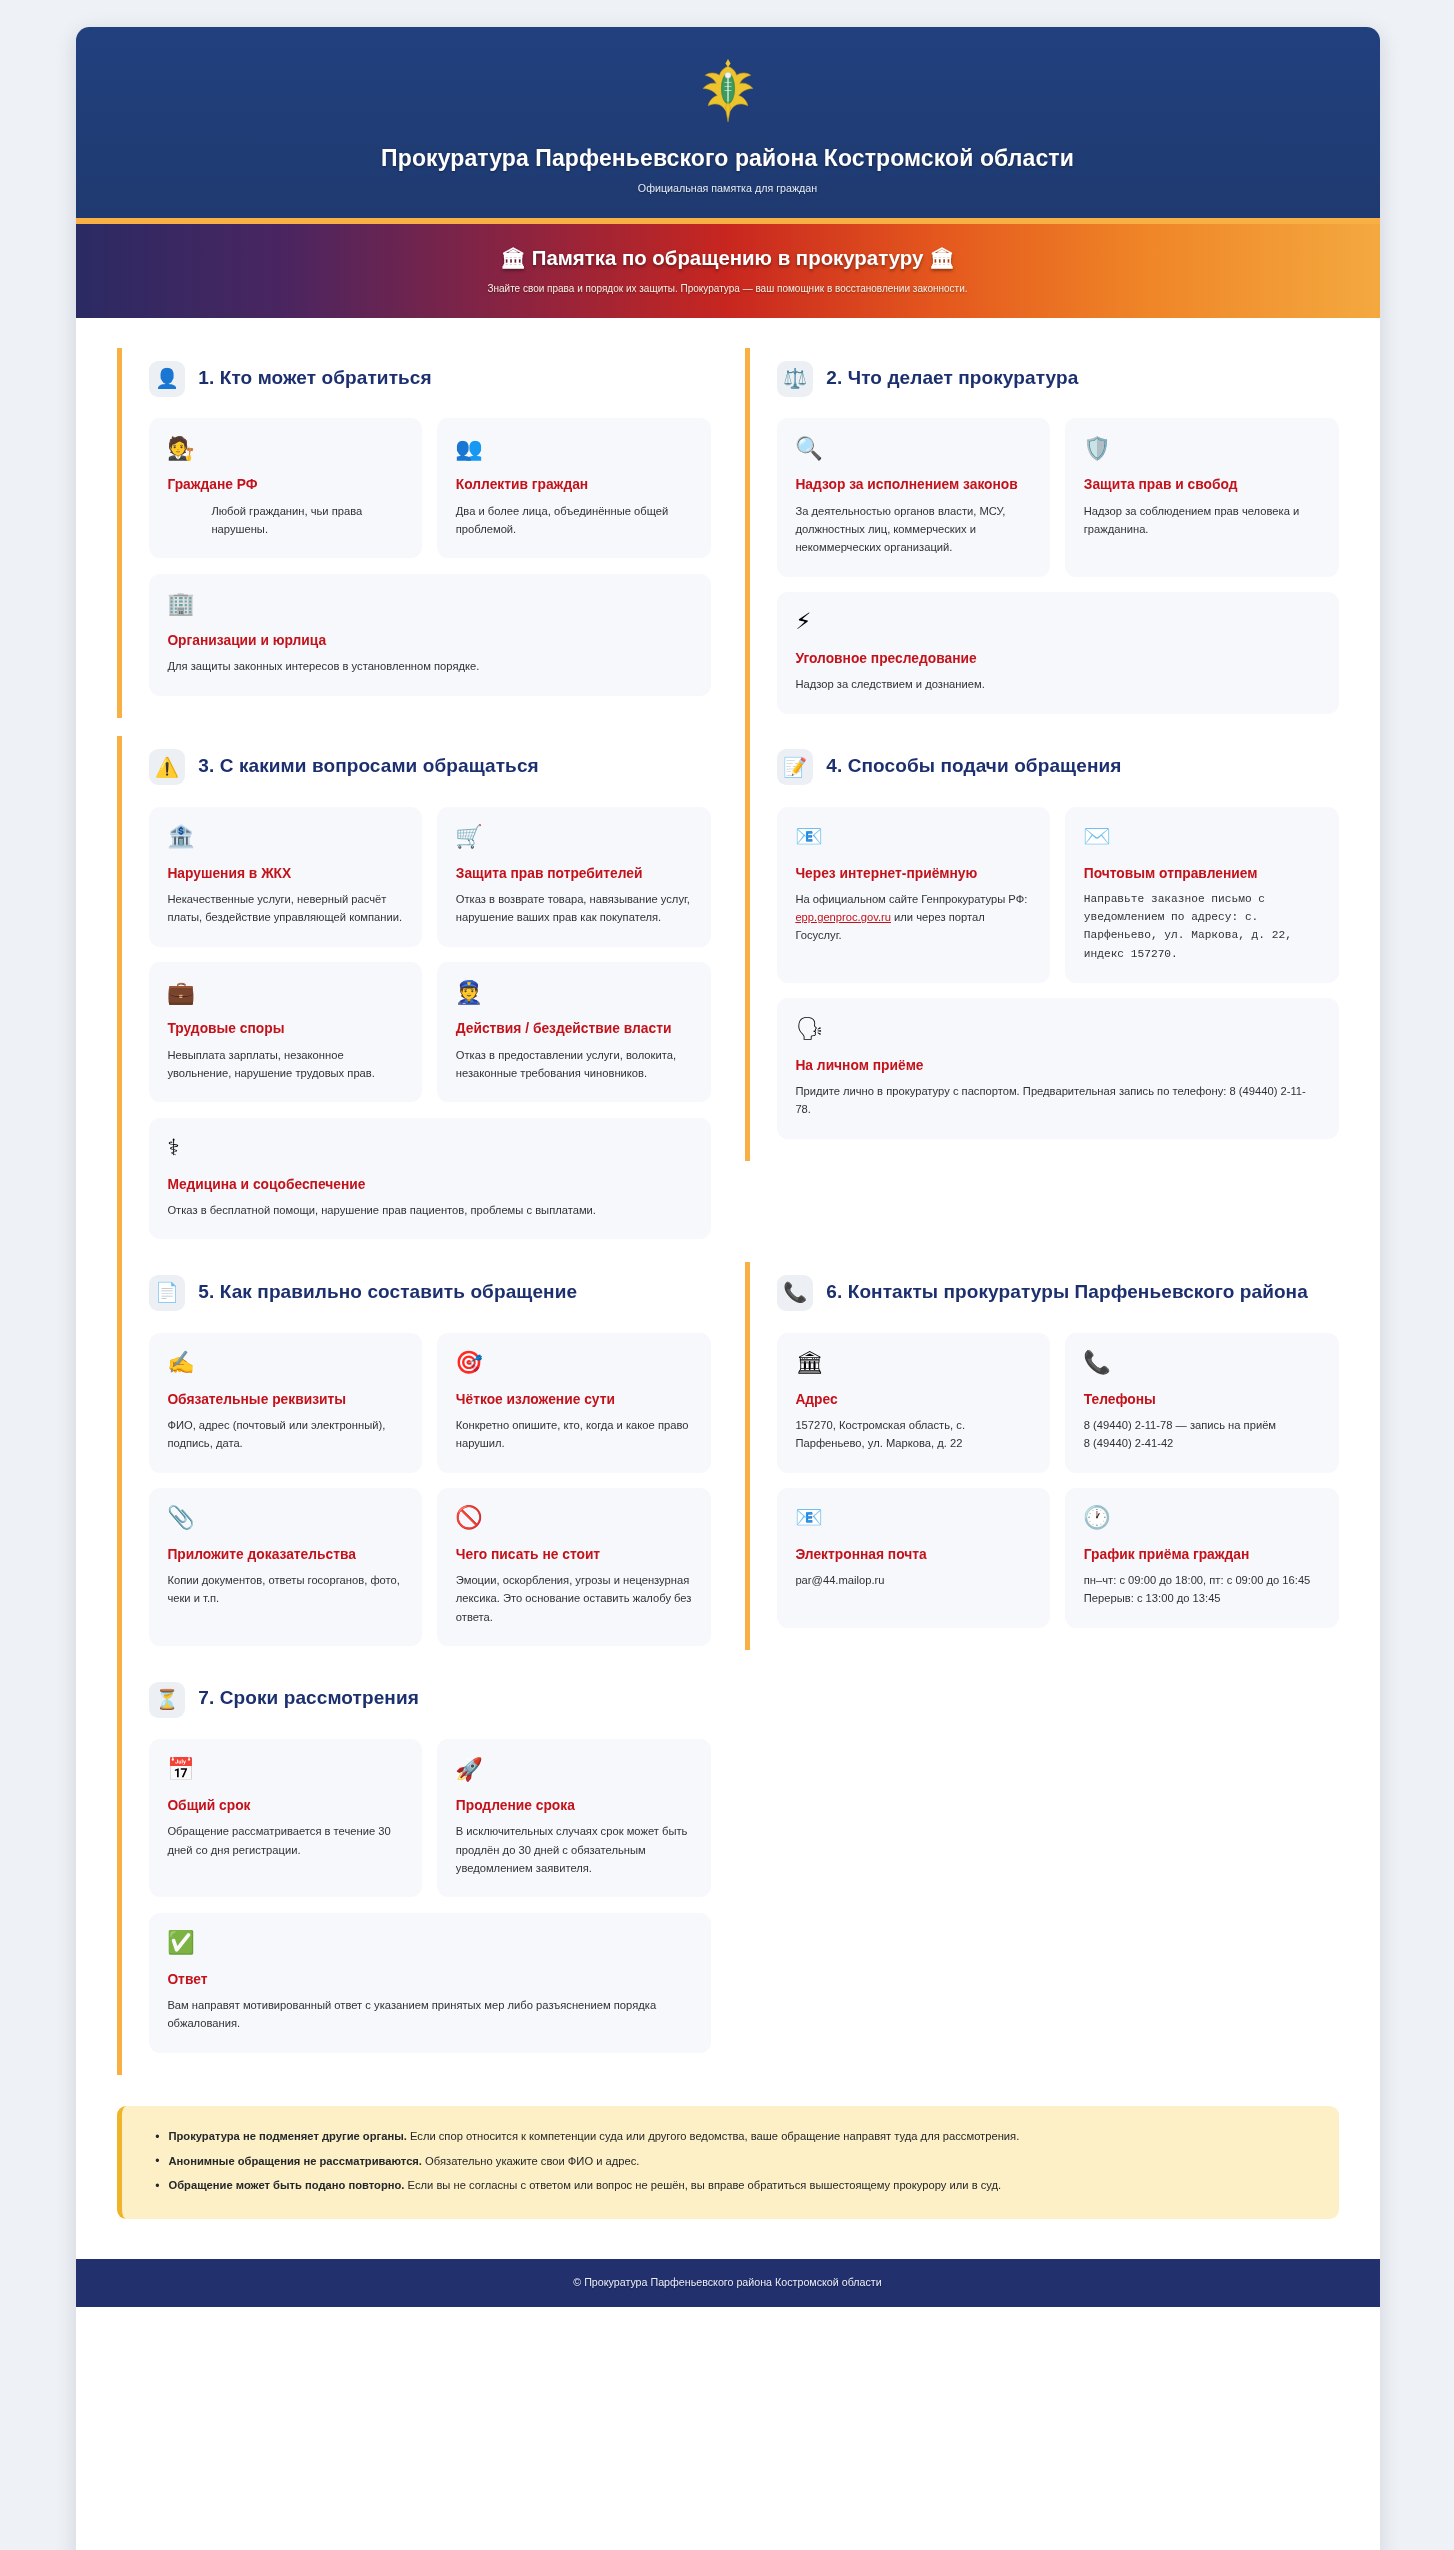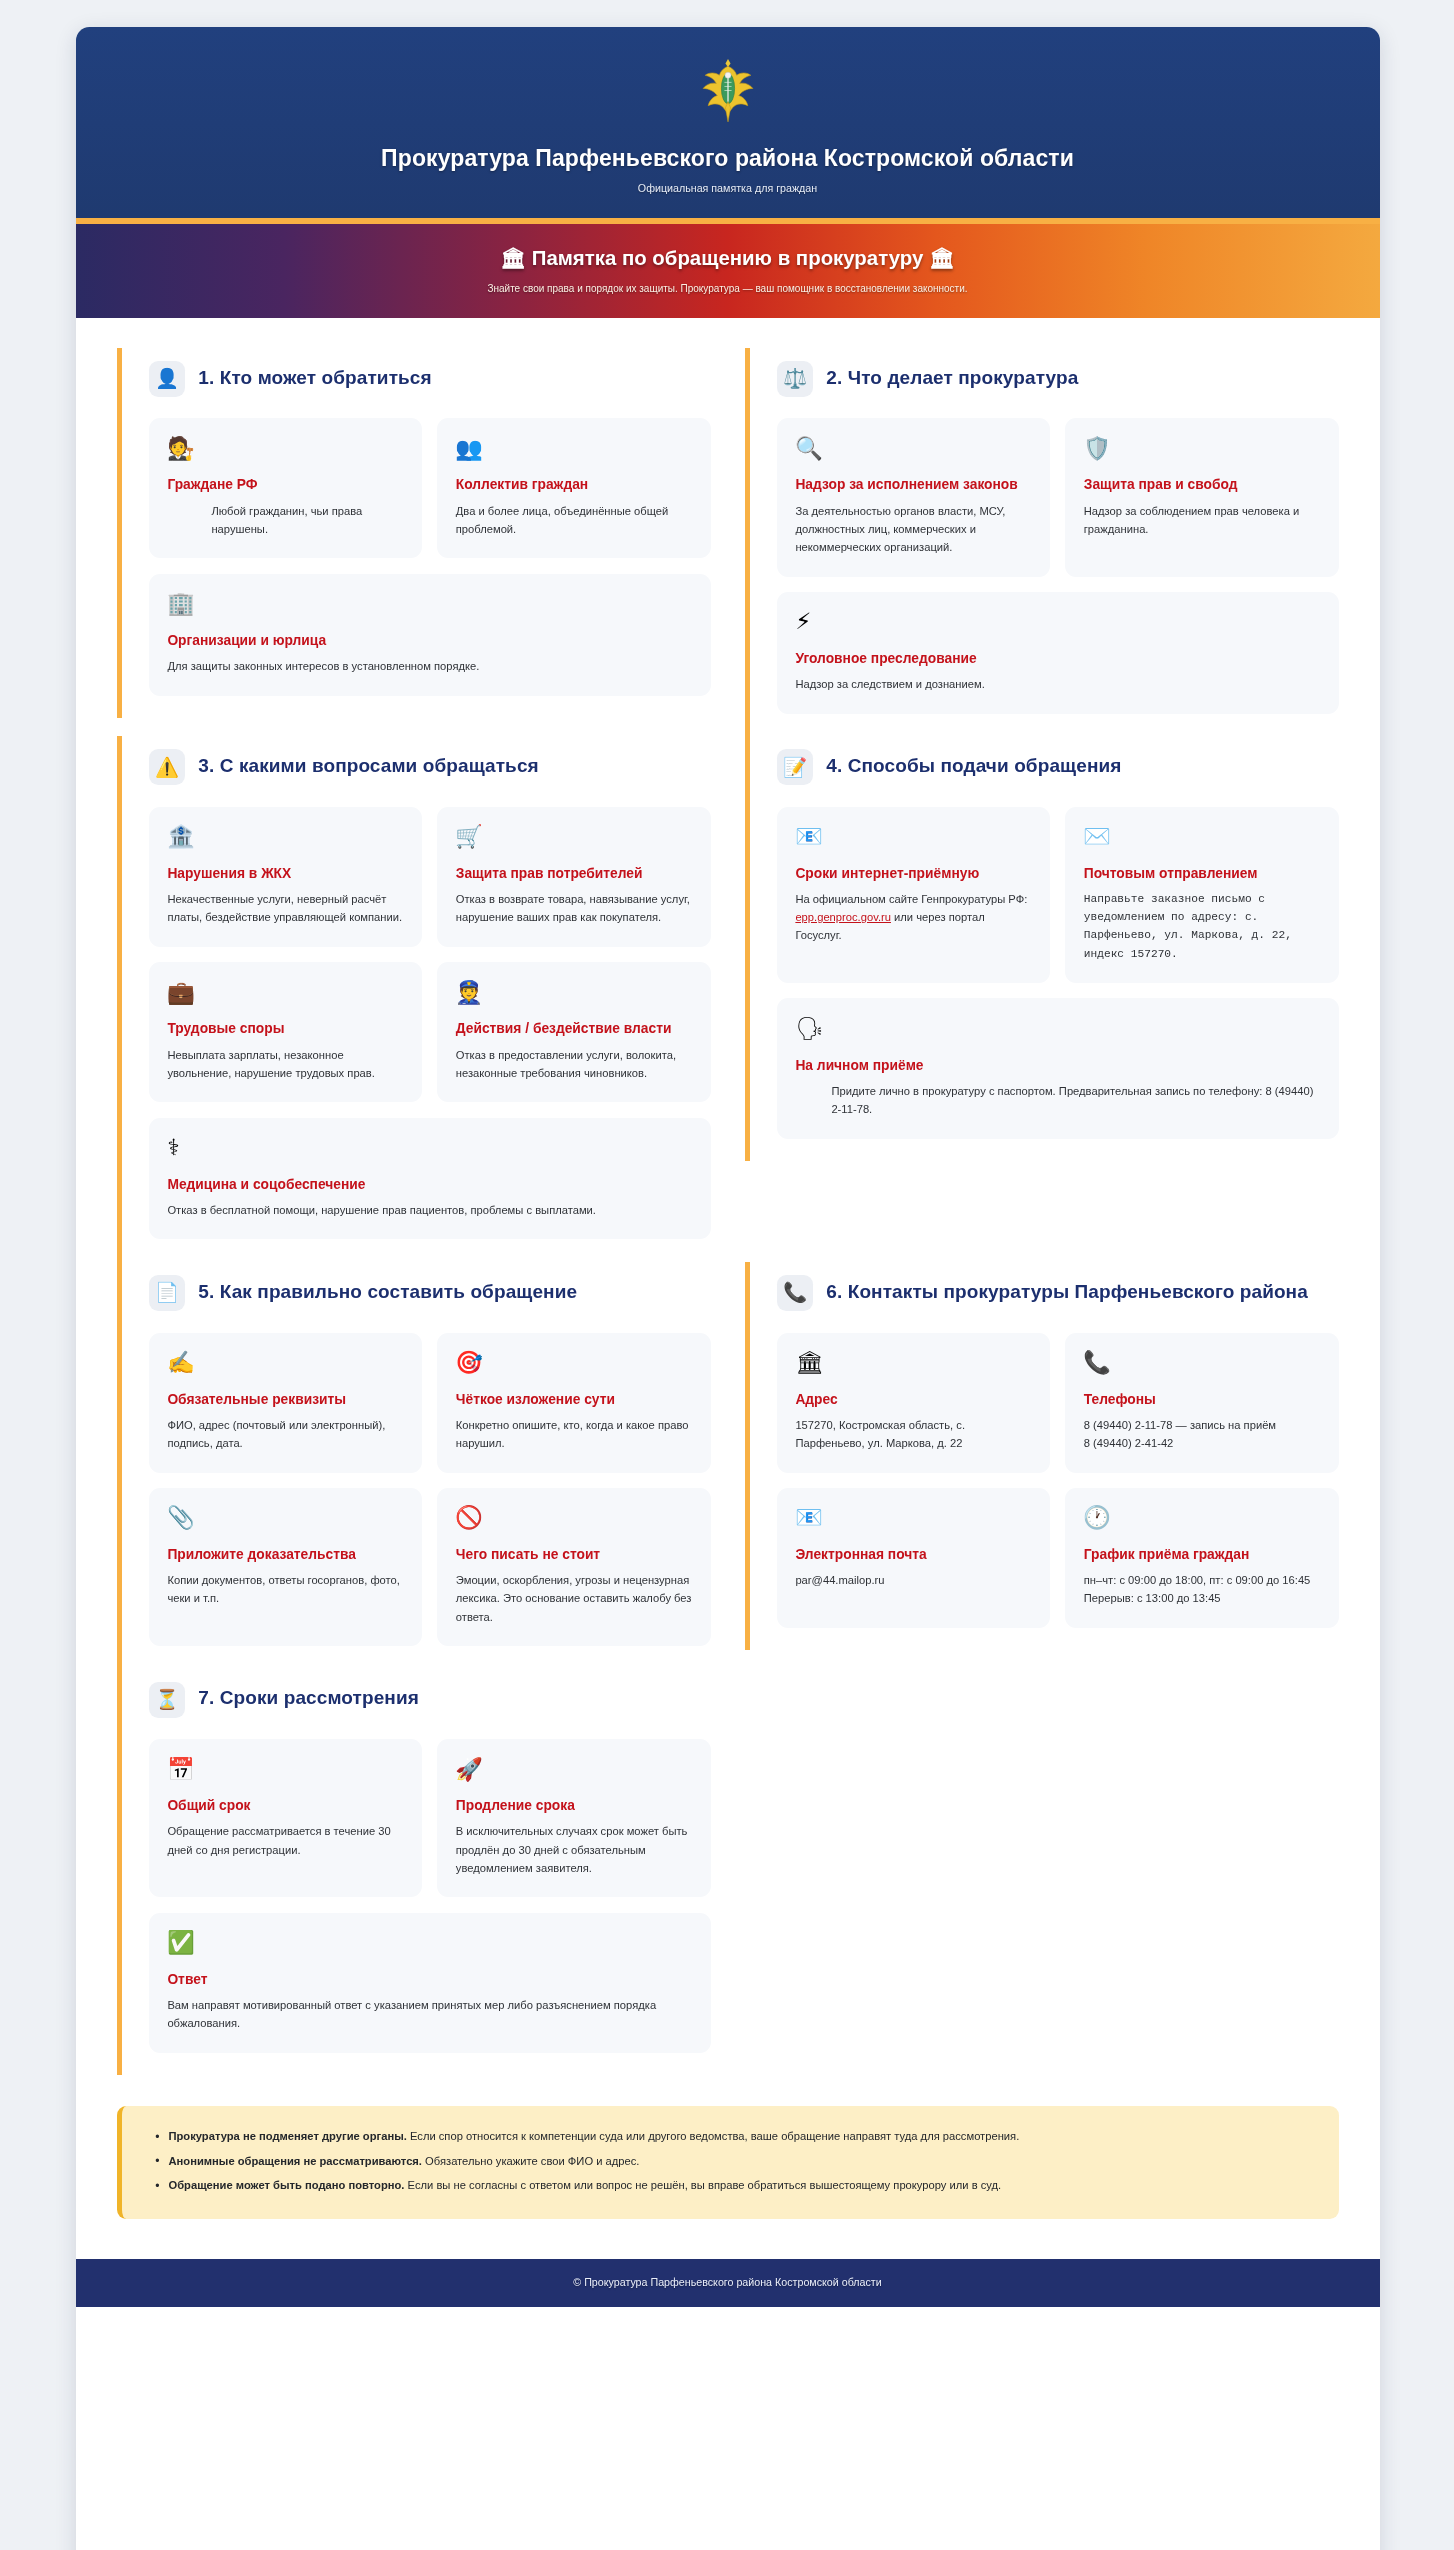--- a/index.html
+++ b/index.html
@@ -320,32 +320,32 @@
           </div>
         </section>
         <section class="section">
           <div class="sec-head">
             <span class="sec-icon">📝</span>
             <div class="sec-title">4. Способы подачи обращения</div>
           </div>
           <div class="cards">
             <div class="card">
               <span class="card-icon">📧</span>
-              <div class="card-title">Сроки интернет-приёмную</div>
+              <div class="card-title">Через интернет-приёмную</div>
               <div class="card-text"><span>На официальном сайте Генпрокуратуры РФ: </span><a href="#">epp.genproc.gov.ru</a><span> или через портал Госуслуг.</span></div>
             </div>
             <div class="card">
               <span class="card-icon">✉️</span>
               <div class="card-title">Почтовым отправлением</div>
               <div class="card-text" style="white-space: pre-line; font-family: Liberation Mono, monospace;">Направьте заказное письмо с уведомлением по адресу: с. Парфеньево, ул. Маркова, д. 22, индекс 157270.</div>
             </div>
             <div class="card full">
               <span class="card-icon">🗣</span>
               <div class="card-title">На личном приёме</div>
-              <div class="card-text" style="white-space: pre-line; margin-left: 36px;">Придите лично в прокуратуру с паспортом. Предварительная запись по телефону: 8 (49440) 2-11-78.</div>
+              <div class="card-text" style="white-space: pre-line;">Придите лично в прокуратуру с паспортом. Предварительная запись по телефону: 8 (49440) 2-11-78.</div>
             </div>
           </div>
         </section>
         <section class="section">
           <div class="sec-head">
             <span class="sec-icon">📄</span>
             <div class="sec-title">5. Как правильно составить обращение</div>
           </div>
           <div class="cards">
             <div class="card">

